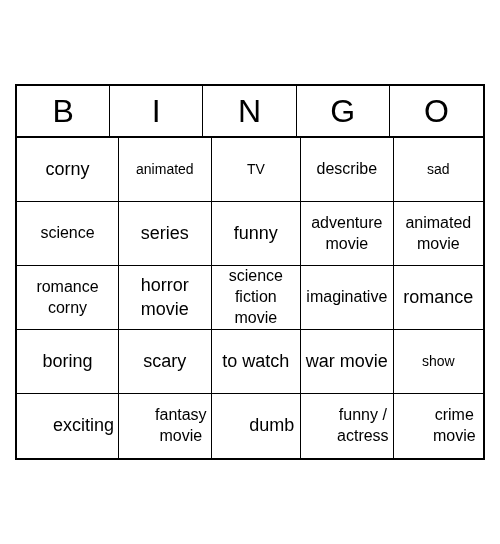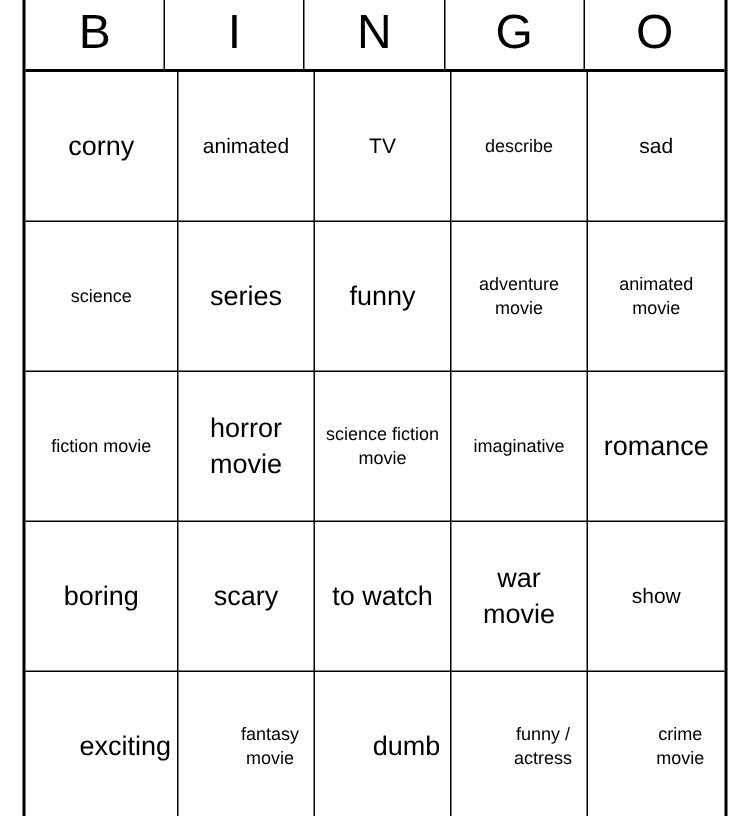--- a/index.html
+++ b/index.html
@@ -50,21 +50,21 @@
       display: grid;
       grid-template-columns: repeat(5, 1fr);
       grid-template-rows: repeat(5, 1fr);
     }
 
     .bingo-cell {
       display: flex;
       align-items: center;
       justify-content: center;
       text-align: center;
-      height: 100px;
+      height: 64px;
       border-right: 1px solid #000;
       border-bottom: 1px solid #000;
       padding: 4px;
       font-size: 14px;
       line-height: 1.3;
     }
 
     .bingo-cell:nth-child(5n) {
       border-right: none;
     }
@@ -76,21 +76,21 @@
 
     .bingo-cell.large-text {
       font-size: 14px;
     }
 
     .bingo-cell.medium-text {
       font-size: 18px;
     }
 
     .bingo-cell.small-text {
-      font-size: 12px;
+      font-size: 16px;
     }
   </style>
 </head>
 <body>
 
 <div class="bingo-container">
   <div class="bingo-header">
   <div class="bingo-header-cell">B</div>
       <div class="bingo-header-cell">I</div>
       <div class="bingo-header-cell">N</div>
@@ -101,21 +101,21 @@
   <div class="bingo-cell medium-text">corny</div>
       <div class="bingo-cell ">animated</div>
       <div class="bingo-cell large-text">TV</div>
       <div class="bingo-cell small-text">describe</div>
       <div class="bingo-cell large-text">sad</div>
       <div class="bingo-cell small-text">science</div>
       <div class="bingo-cell medium-text">series</div>
       <div class="bingo-cell medium-text">funny</div>
       <div class="bingo-cell small-text">adventure movie</div>
       <div class="bingo-cell small-text">animated movie</div>
-      <div class="bingo-cell small-text">fiction movie</div>
+      <div class="bingo-cell small-text">romance corny</div>
       <div class="bingo-cell medium-text">horror movie</div>
       <div class="bingo-cell small-text">science fiction movie</div>
       <div class="bingo-cell small-text">imaginative</div>
       <div class="bingo-cell medium-text">romance</div>
       <div class="bingo-cell medium-text">boring</div>
       <div class="bingo-cell medium-text">scary</div>
       <div class="bingo-cell medium-text">to watch</div>
       <div class="bingo-cell medium-text">war movie</div>
       <div class="bingo-cell large-text">show</div>
       <div class="bingo-cell medium-text">exciting</div>

